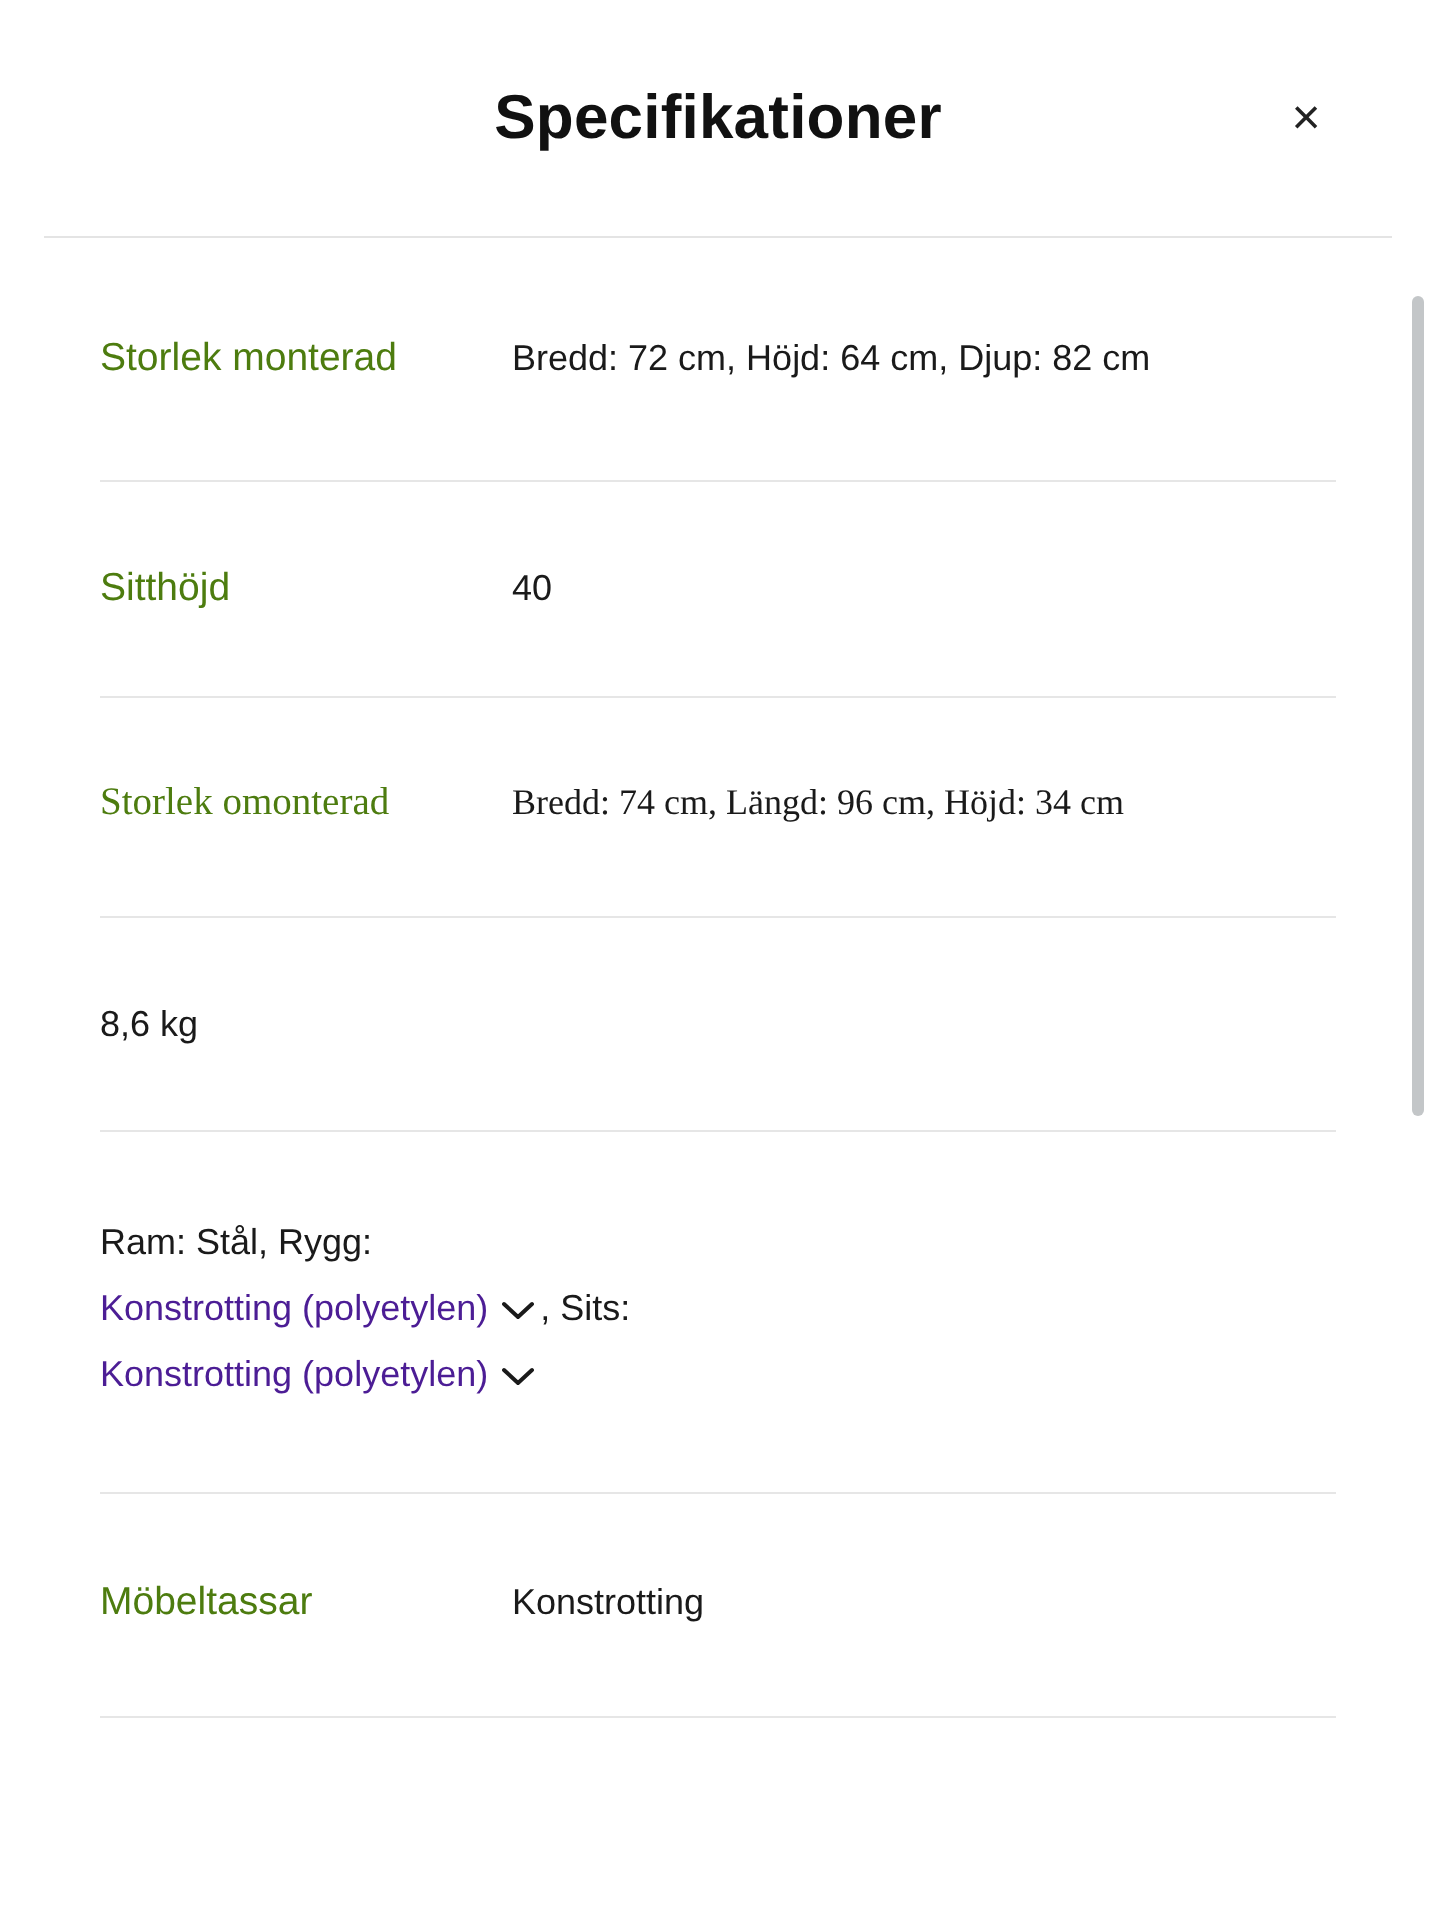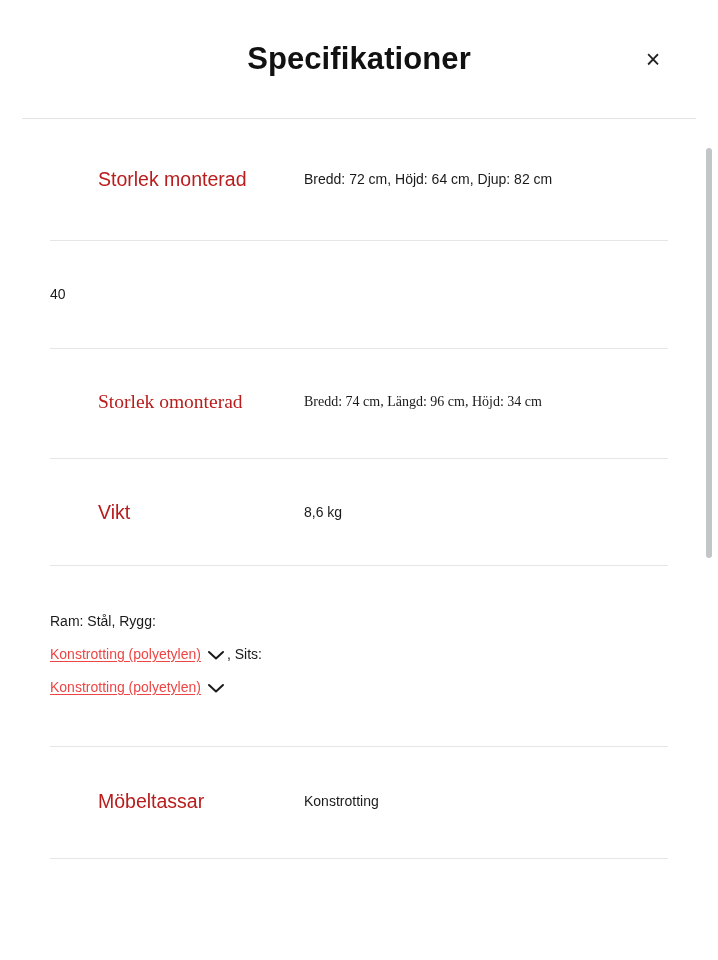--- a/index.html
+++ b/index.html
@@ -76,28 +76,27 @@
     display: flex;
     align-items: flex-start;
     padding: 0 50px 0 50px;
     box-sizing: border-box;
   }
   .spec-label {
     width: 206px;
     flex: 0 0 206px;
     font-size: 19.5px;
     line-height: 33px;
-    color: #b91c1c;
+    color: #4d7c0f;
     padding-right: 0;
     box-sizing: border-box;
-    margin-left: 48px;
   }
   .spec-value {
     flex: 1 1 auto;
-    font-size: 14px;
+    font-size: 18px;
     line-height: 33px;
     color: #1a1a1a;
     word-break: break-word;
   }
   .row-divider {
     height: 1px;
     background: #e6e6e6;
     margin: 0 50px;
   }
 
@@ -106,22 +105,21 @@
   .row-2 { padding-top: 36px; padding-bottom: 40px; font-family: Liberation Serif, serif; }
   .row-3 { padding-top: 37px; padding-bottom: 36px; }
   .row-4 { padding-top: 39px; padding-bottom: 42px; }
   .row-5 { padding-top: 38px; padding-bottom: 40px; justify-content: space-between; }
 
   
   .row-2 .spec-label { flex: 0 0 206px; width: 206px; }
 
   .material-line { display: block; }
   .mat-link {
-    color: #ef4444;
-    text-decoration: underline;
+    color: #4c1d95;
     text-underline-offset: 2px;
     cursor: pointer;
   }
   .chev {
     display: inline-block;
     margin: 0 2px 0 6px;
     vertical-align: middle;
     cursor: pointer;
   }
   .chev svg { display: block; }
@@ -161,32 +159,32 @@
 
   <div class="spec-list">
 
     <div class="spec-row row-0">
       <div class="spec-label">Storlek monterad</div>
       <div class="spec-value">Bredd: 72 cm, Höjd: 64 cm, Djup: 82 cm</div>
     </div>
     <div class="row-divider"></div>
 
     <div class="spec-row row-1">
+      <div class="spec-label">Sitthöjd</div>
       <div class="spec-value">40</div>
     </div>
     <div class="row-divider"></div>
 
     <div class="spec-row row-2">
       <div class="spec-label">Storlek omonterad</div>
       <div class="spec-value">Bredd: 74 cm, Längd: 96 cm, Höjd: 34 cm</div>
     </div>
     <div class="row-divider"></div>
 
     <div class="spec-row row-3">
-      <div class="spec-label">Vikt</div>
       <div class="spec-value">8,6 kg</div>
     </div>
     <div class="row-divider"></div>
 
     <div class="spec-row row-4">
       <div class="spec-value">
         <span class="material-line">Ram: Stål, Rygg:</span>
         <span class="mat-link">Konstrotting (polyetylen)</span><span class="chev"><svg width="18" height="12" viewBox="0 0 18 12">
               <path d="M2 3 L9 9.5 L16 3" fill="none" stroke="#1a1a1a" stroke-width="2" stroke-linecap="round" stroke-linejoin="round"></path>
             </svg></span><span>, Sits:</span><br>

